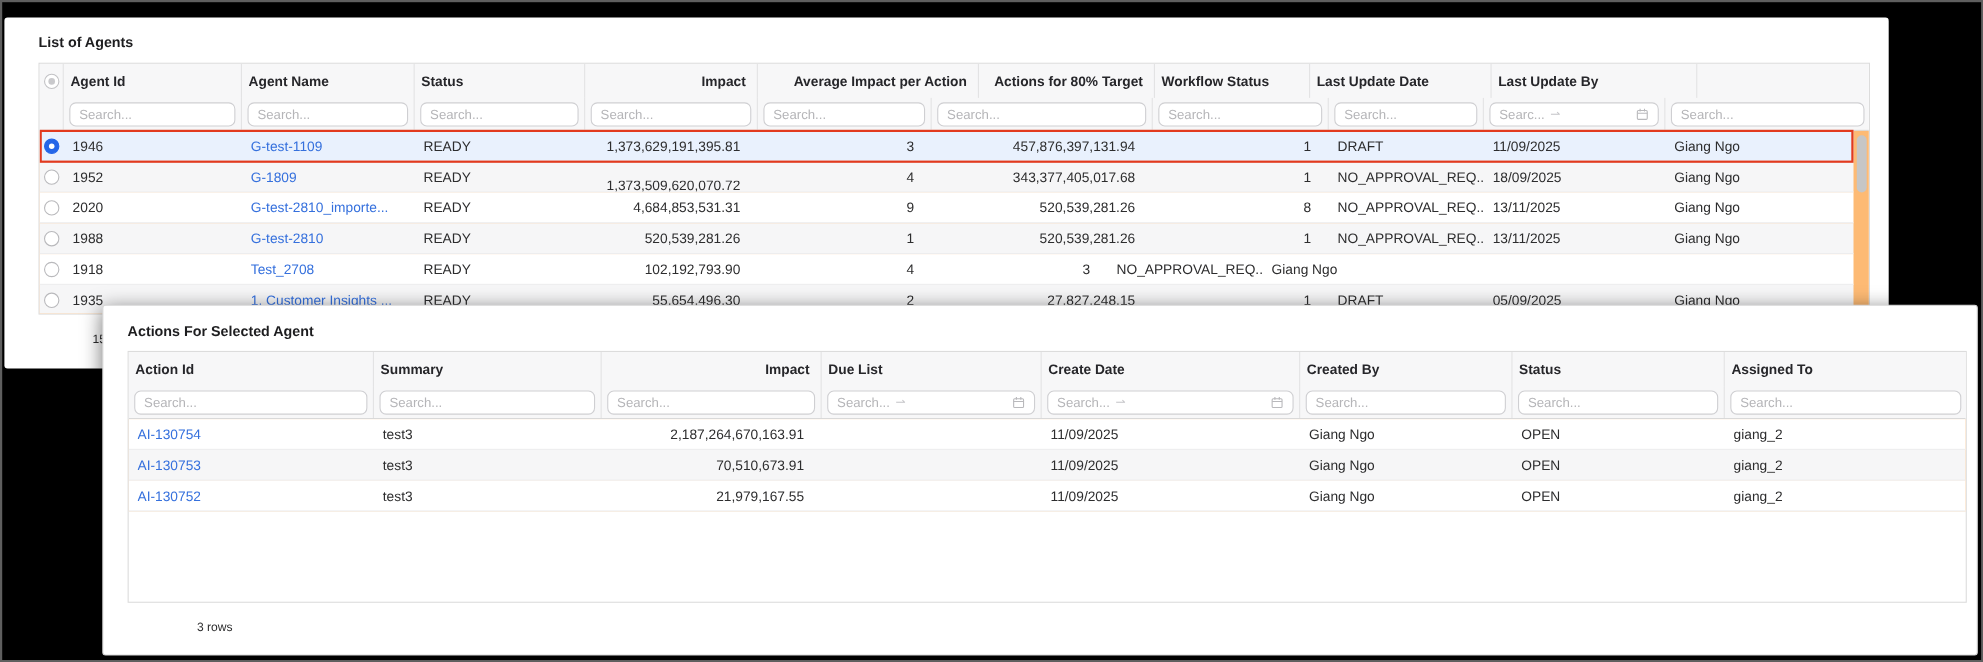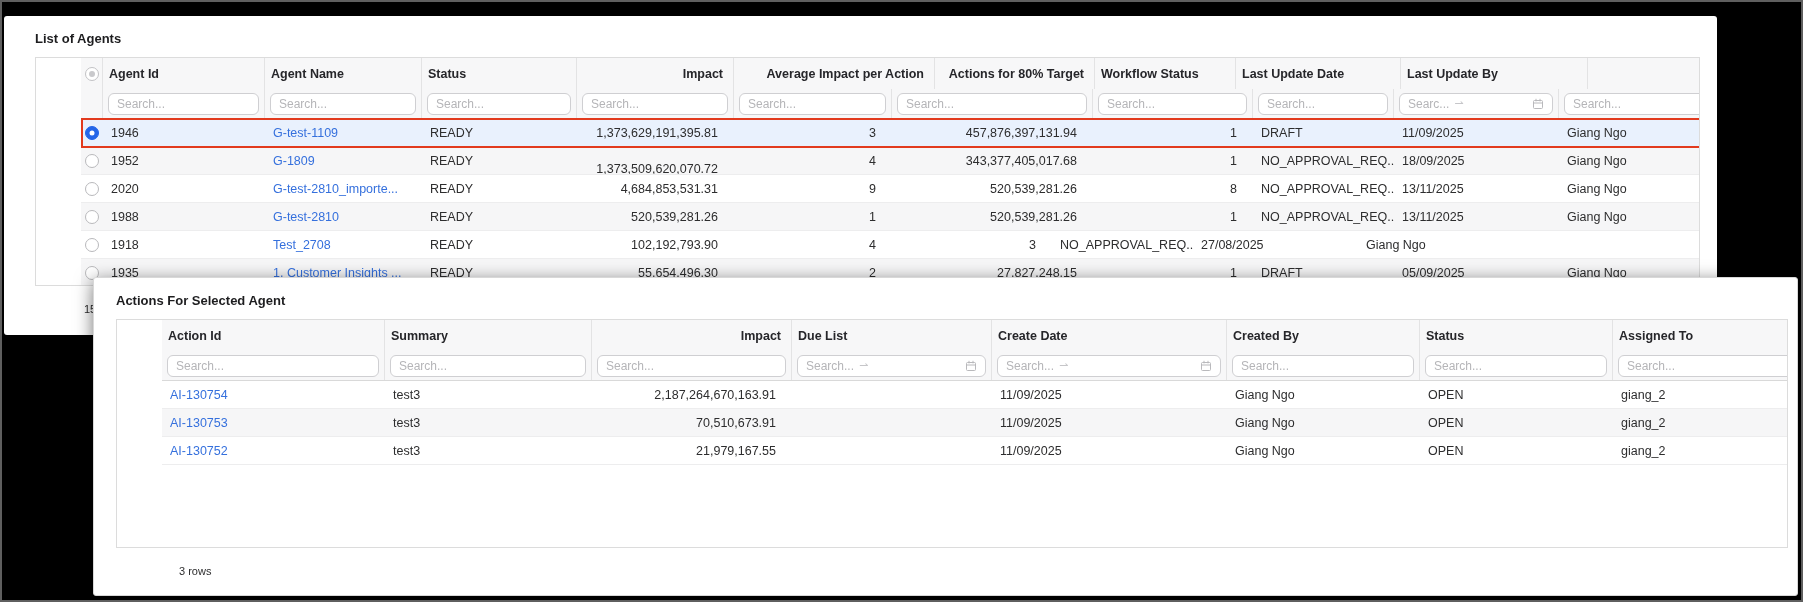--- a/index.html
+++ b/index.html
@@ -8,37 +8,37 @@
   .frame{position:absolute;inset:0;border:2px solid #5f5f5f;z-index:50;pointer-events:none;}
   .panel{position:absolute;background:#fff;border-radius:3px;box-shadow:0 4px 18px rgba(0,0,0,.55);}
   #agents-panel{left:4px;top:16px;width:1713px;height:319px;z-index:1;}
   #actions-panel{left:93px;top:277px;width:1705px;height:319px;z-index:2;border:1px solid #d8d8d8;box-sizing:border-box;text-align:right;}
   .panel-title{position:absolute;top:15px;margin:0;font-size:13px;font-weight:600;color:#1d1d1f;}
   #agents-panel .panel-title{left:31px;}
   #actions-panel .panel-title{left:22px;}
   .row-count{position:absolute;font-size:11px;color:#2d2d2e;margin-left:48px;}
   #agents-panel .row-count{left:32px;top:287px;}
   #actions-panel .row-count{left:37px;top:287px;}
-  .grid{position:absolute;background:#fff;border:1px solid #dcdcdc;box-sizing:border-box;overflow:hidden;padding-left:45px;}
+  .grid{position:absolute;background:#fff;border:1px solid #dcdcdc;box-sizing:border-box;overflow:hidden;}
   #agents-grid{left:31px;top:41px;width:1665px;height:229px;}
   #actions-grid{left:22px;top:41px;width:1672px;height:229px;}
   .ghead{background:var(--header-bg,#f7f7f8);border-bottom:1px solid #d9d9d9;height:60px;}
   .hrow{display:flex;}
   .hrow.names{height:31px;}
   .hrow.filters{height:29px;}
   .hcell{flex:none;box-sizing:border-box;border-right:1px solid #e3e3e4;display:flex;align-items:center;
     padding:0 6px;font-size:12.5px;font-weight:600;color:#26262a;white-space:nowrap;overflow:hidden;}
   .hcell.right{justify-content:flex-end;padding-right:10px;}
   .fcell{flex:none;box-sizing:border-box;border-right:1px solid #e3e3e4;display:flex;align-items:center;padding:0 5px;}
   .search-box{flex:1;height:22px;box-sizing:border-box;border:1px solid #cfcfd2;border-radius:6px;background:#fff;
     display:flex;align-items:center;padding:0 8px;gap:5px;font-size:12px;color:var(--placeholder,#b5b5b8);min-width:0;}
   .search-box .ph{white-space:nowrap;overflow:hidden;}
   .search-box .arrow{color:#c6c6c9;font-size:11px;}
   .search-box .spacer{flex:1;}
-  .gbody{position:relative;background:#15803d;}
+  .gbody{position:relative;background:#fdba74;}
   .grow{display:flex;height:28px;box-sizing:border-box;border-bottom:1px solid #ededee;background:#fff;}
   .grow.alt{background:var(--row-alt,#f6f6f7);}
   .grow.selected{background:var(--sel-row,#e9f1fd);}
   .gcell{flex:none;box-sizing:border-box;display:flex;align-items:center;padding:0 8px;
     font-size:12.5px;color:var(--text,#2d2d2e);white-space:nowrap;overflow:hidden;}
   .gcell.right{justify-content:flex-end;padding-right:16px;}
   .gcell.center{justify-content:center;padding:0;}
   a.cell-link{color:var(--link,#3570dd);text-decoration:none;overflow:hidden;white-space:nowrap;}
   .radio{width:14px;height:14px;border-radius:50%;box-sizing:border-box;border:1.5px solid #b9b9bc;
     background:#fff;position:relative;flex:none;}
@@ -216,21 +216,20 @@
             </div>
             <div class="gcell" style="width: 162px;">1918</div>
             <div class="gcell" style="width: 157px;">
               <a class="cell-link" href="#">Test_2708</a>
             </div>
             <div class="gcell" style="width: 155px;">READY</div>
             <div class="gcell right" style="width: 157px;">102,192,793.90</div>
             <div class="gcell right" style="width: 158px;">4</div>
             <div class="gcell right" style="width: 160px;">3</div>
             <div class="gcell" style="width: 141px;">NO_APPROVAL_REQ...</div>
-            <div class="gcell" style="width: 165px;">27/08/2025</div>
             <div class="gcell" style="width: 187px;">Giang Ngo</div>
           </div>
           <div class="grow alt" style="width: 1649px;">
             <div class="gcell center" style="width: 22px;">
               <span class="radio"></span>
             </div>
             <div class="gcell" style="width: 162px;">1935</div>
             <div class="gcell" style="width: 157px;">
               <a class="cell-link" href="#">1. Customer Insights ...</a>
             </div>

